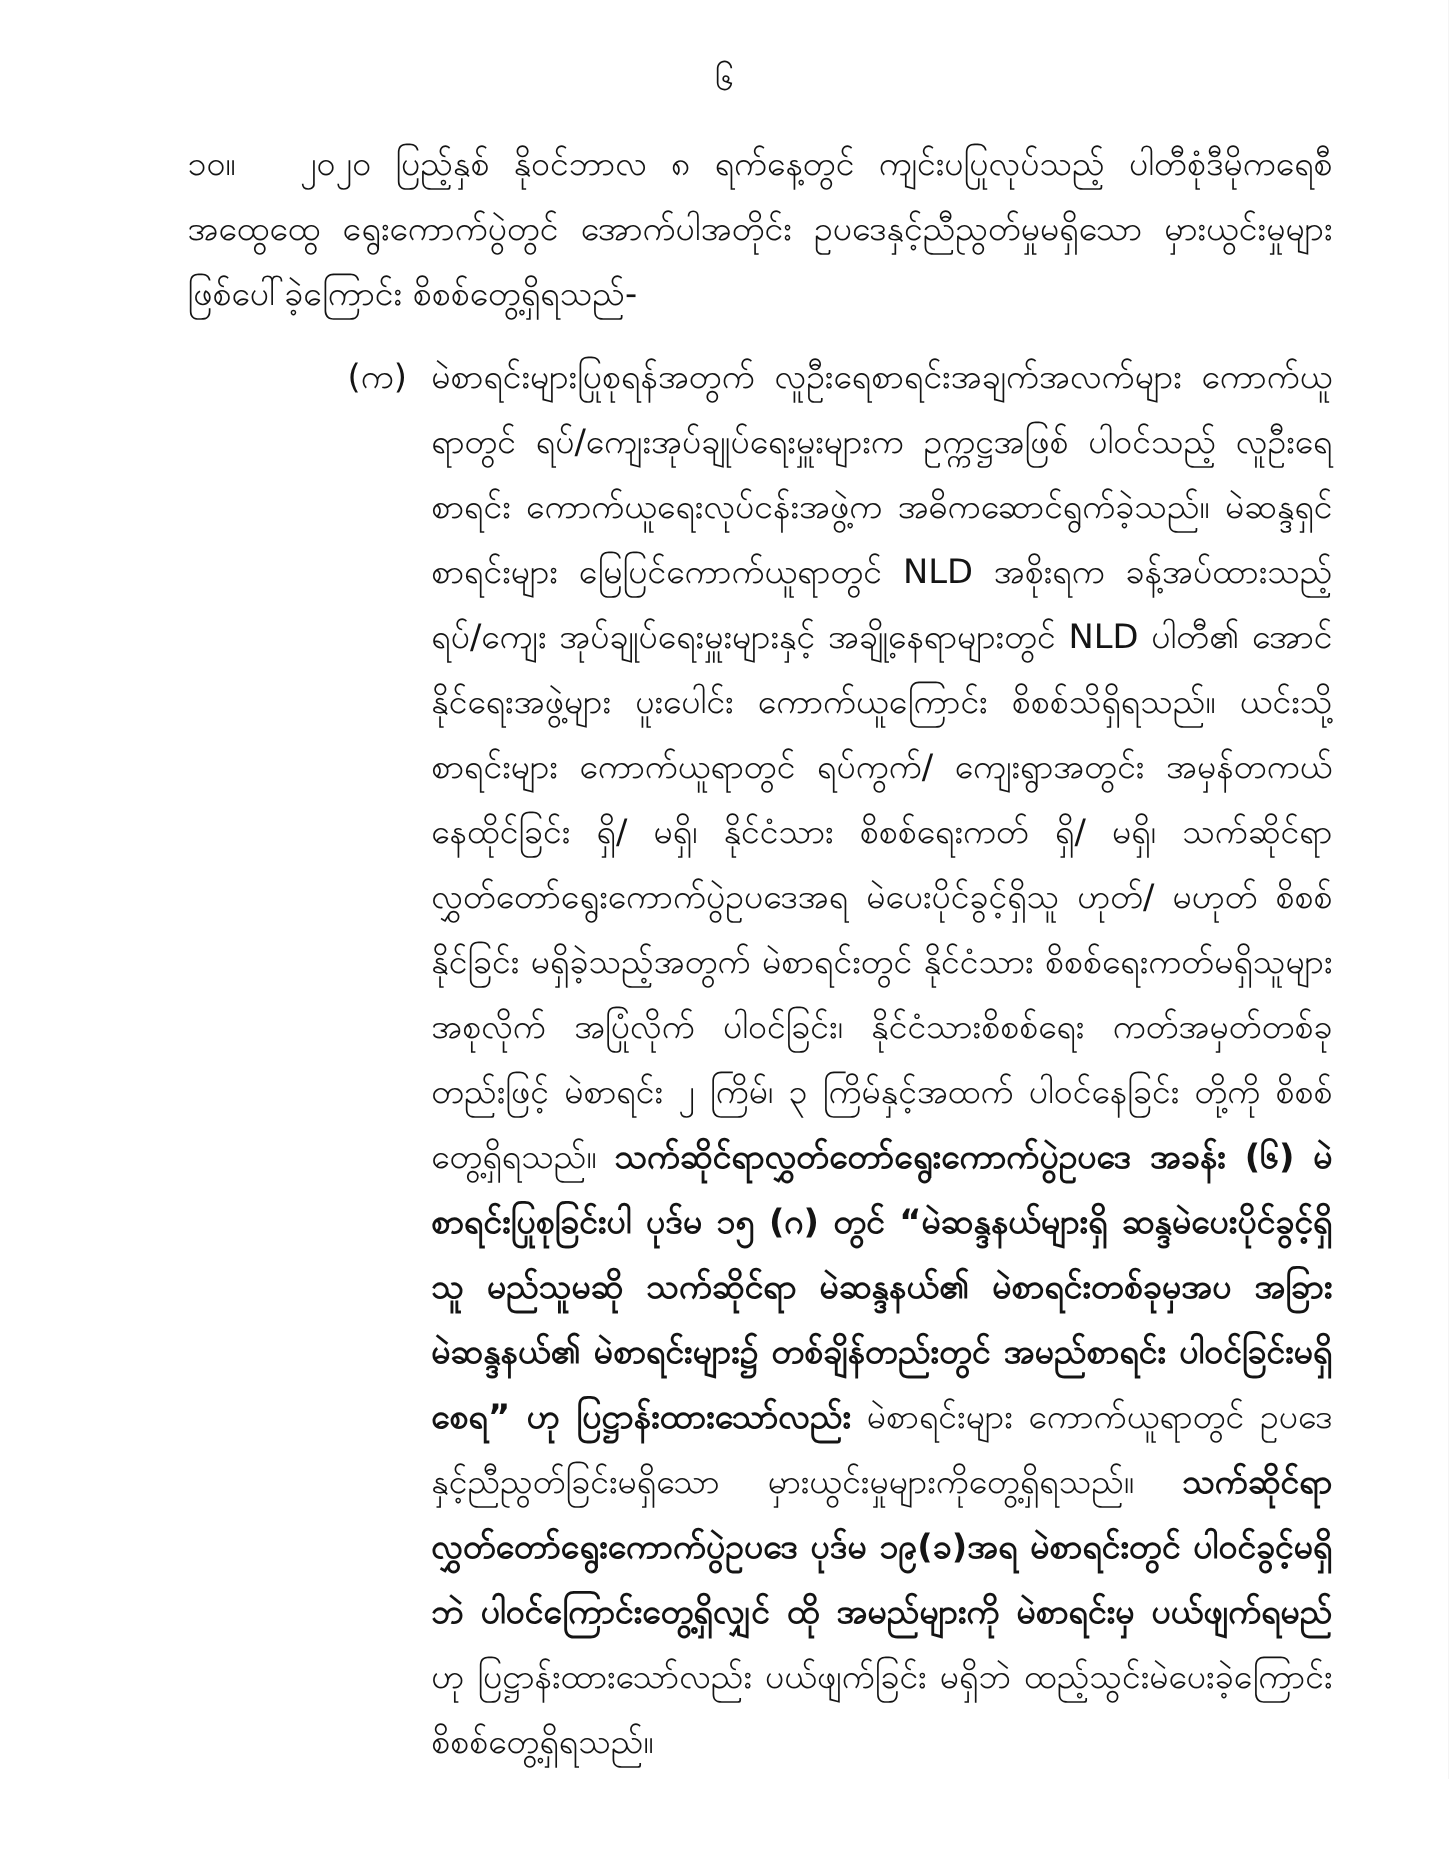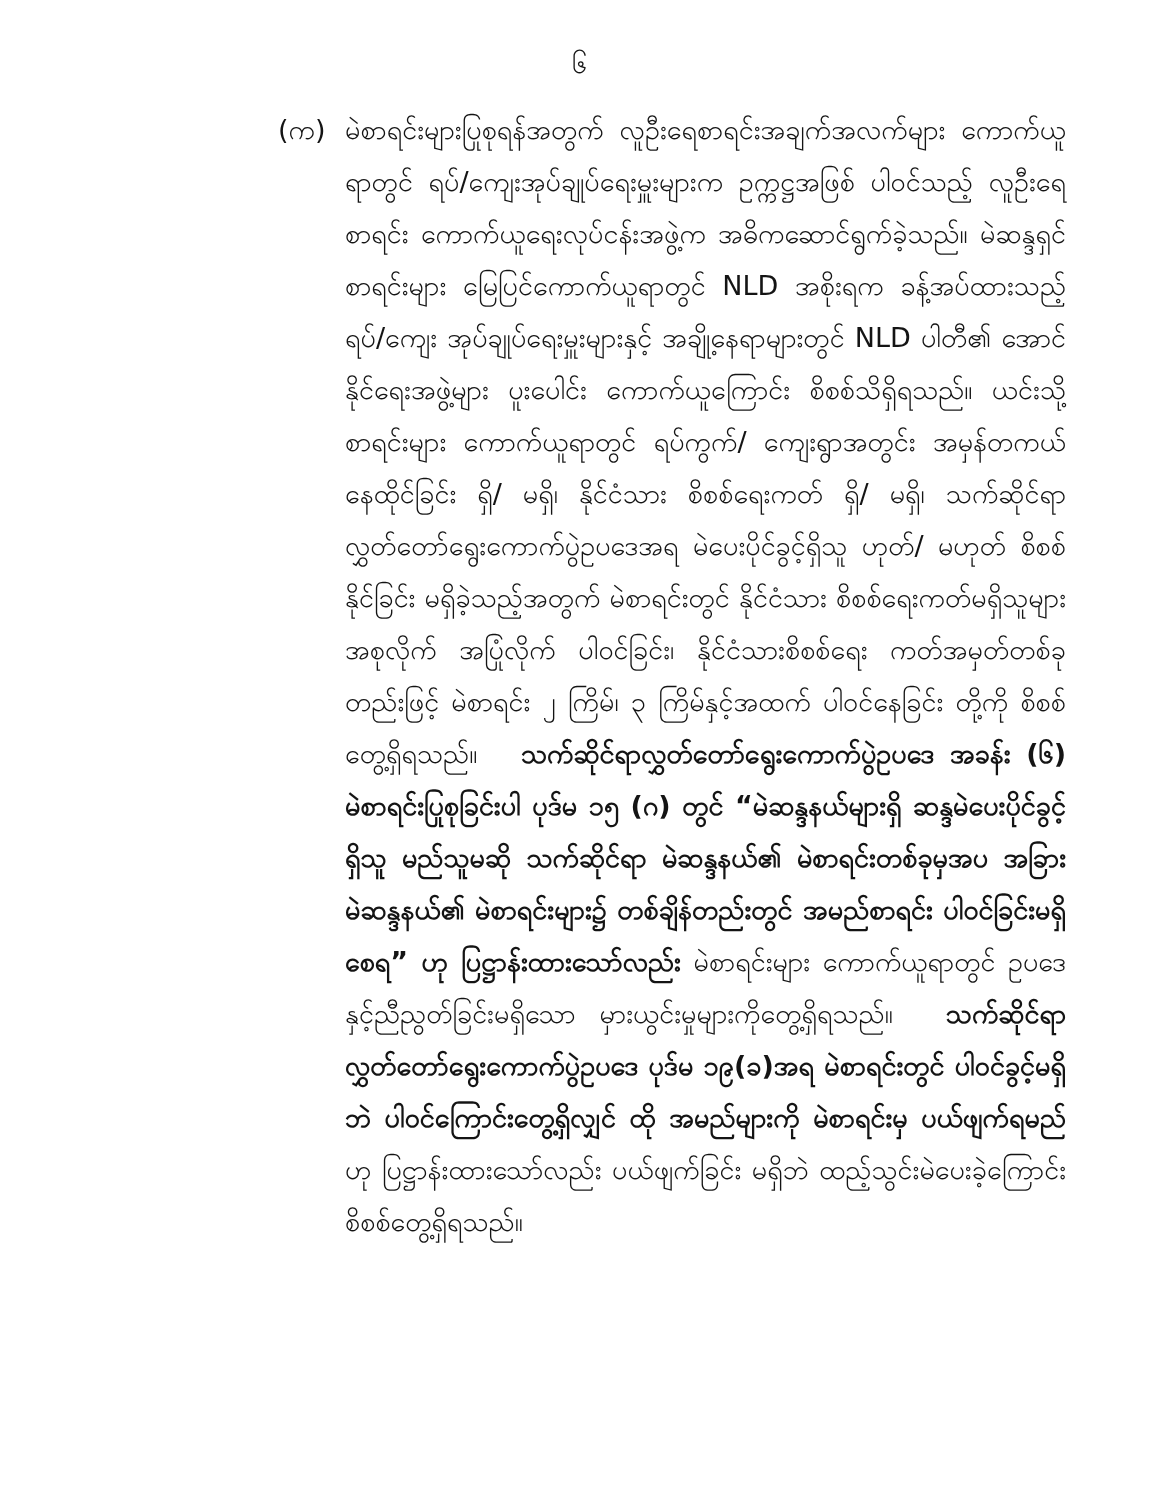--- a/index.html
+++ b/index.html
@@ -41,29 +41,29 @@
   .item-ka .item-label {
     flex: 0 0 67px;
   }
   .item-ka .item-text {
     flex: 1 1 auto;
     text-align: justify;
     text-justify: inter-word;
   }
   .item-ka .item-text span.b {
     font-weight: 700;
-    margin-left: 29px;
   }
 </style>
 </head>
 <body>
 
 <div class="page">
 
   <div class="page-num">၆</div>
 
+  <p class="para-10"><span class="para-num">၁၀။</span><span>၂၀၂၀ ပြည့်နှစ် နိုဝင်ဘာလ ၈ ရက်နေ့တွင် ကျင်းပပြုလုပ်သည့် ပါတီစုံဒီမိုကရေစီအထွေထွေ ရွေးကောက်ပွဲတွင် အောက်ပါအတိုင်း ဥပဒေနှင့်ညီညွတ်မှုမရှိသော မှားယွင်းမှုများ ဖြစ်ပေါ်ခဲ့ကြောင်း စိစစ်တွေ့ရှိရသည်-</span></p>
 
   <div class="item-ka">
     <div class="item-label">(က)</div>
     <div class="item-text"><span>မဲစာရင်းများပြုစုရန်အတွက် လူဦးရေစာရင်းအချက်အလက်များ ကောက်ယူရာတွင် ရပ်/ကျေးအုပ်ချုပ်ရေးမှူးများက ဥက္ကဋ္ဌအဖြစ် ပါဝင်သည့် လူဦးရေစာရင်း ကောက်ယူရေးလုပ်ငန်းအဖွဲ့က အဓိကဆောင်ရွက်ခဲ့သည်။ မဲဆန္ဒရှင်စာရင်းများ မြေပြင်ကောက်ယူရာတွင် NLD အစိုးရက ခန့်အပ်ထားသည့် ရပ်/ကျေး အုပ်ချုပ်ရေးမှူးများနှင့် အချို့နေရာများတွင် NLD ပါတီ၏ အောင်နိုင်ရေးအဖွဲ့များ ပူးပေါင်း ကောက်ယူကြောင်း စိစစ်သိရှိရသည်။ ယင်းသို့ စာရင်းများ ကောက်ယူရာတွင် ရပ်ကွက်/ ကျေးရွာအတွင်း အမှန်တကယ်နေထိုင်ခြင်း ရှိ/ မရှိ၊ နိုင်ငံသား စိစစ်ရေးကတ် ရှိ/ မရှိ၊ သက်ဆိုင်ရာ လွှတ်တော်ရွေးကောက်ပွဲဥပဒေအရ မဲပေးပိုင်ခွင့်ရှိသူ ဟုတ်/ မဟုတ် စိစစ်နိုင်ခြင်း မရှိခဲ့သည့်အတွက် မဲစာရင်းတွင် နိုင်ငံသား စိစစ်ရေးကတ်မရှိသူများ အစုလိုက် အပြုံလိုက် ပါဝင်ခြင်း၊ နိုင်ငံသားစိစစ်ရေး ကတ်အမှတ်တစ်ခုတည်းဖြင့် မဲစာရင်း ၂ ကြိမ်၊ ၃ ကြိမ်နှင့်အထက် ပါဝင်နေခြင်း တို့ကို စိစစ်တွေ့ရှိရသည်။ </span><span class="b">သက်ဆိုင်ရာလွှတ်တော်ရွေးကောက်ပွဲဥပဒေ အခန်း (၆) မဲစာရင်းပြုစုခြင်းပါ ပုဒ်မ ၁၅ (ဂ) တွင် “မဲဆန္ဒနယ်များရှိ ဆန္ဒမဲပေးပိုင်ခွင့်ရှိသူ မည်သူမဆို သက်ဆိုင်ရာ မဲဆန္ဒနယ်၏ မဲစာရင်းတစ်ခုမှအပ အခြားမဲဆန္ဒနယ်၏ မဲစာရင်းများ၌ တစ်ချိန်တည်းတွင် အမည်စာရင်း ပါဝင်ခြင်းမရှိစေရ” ဟု ပြဋ္ဌာန်းထားသော်လည်း</span><span> မဲစာရင်းများ ကောက်ယူရာတွင် ဥပဒေနှင့်ညီညွတ်ခြင်းမရှိသော မှားယွင်းမှုများကိုတွေ့ရှိရသည်။ </span><span class="b">သက်ဆိုင်ရာ လွှတ်တော်ရွေးကောက်ပွဲဥပဒေ ပုဒ်မ ၁၉(ခ)အရ မဲစာရင်းတွင် ပါဝင်ခွင့်မရှိဘဲ ပါဝင်ကြောင်းတွေ့ရှိလျှင် ထို အမည်များကို မဲစာရင်းမှ ပယ်ဖျက်ရမည်</span><span> ဟု ပြဋ္ဌာန်းထားသော်လည်း ပယ်ဖျက်ခြင်း မရှိဘဲ ထည့်သွင်းမဲပေးခဲ့ကြောင်း စိစစ်တွေ့ရှိရသည်။</span></div>
   </div>
 
 </div>
 
 </body></html>

